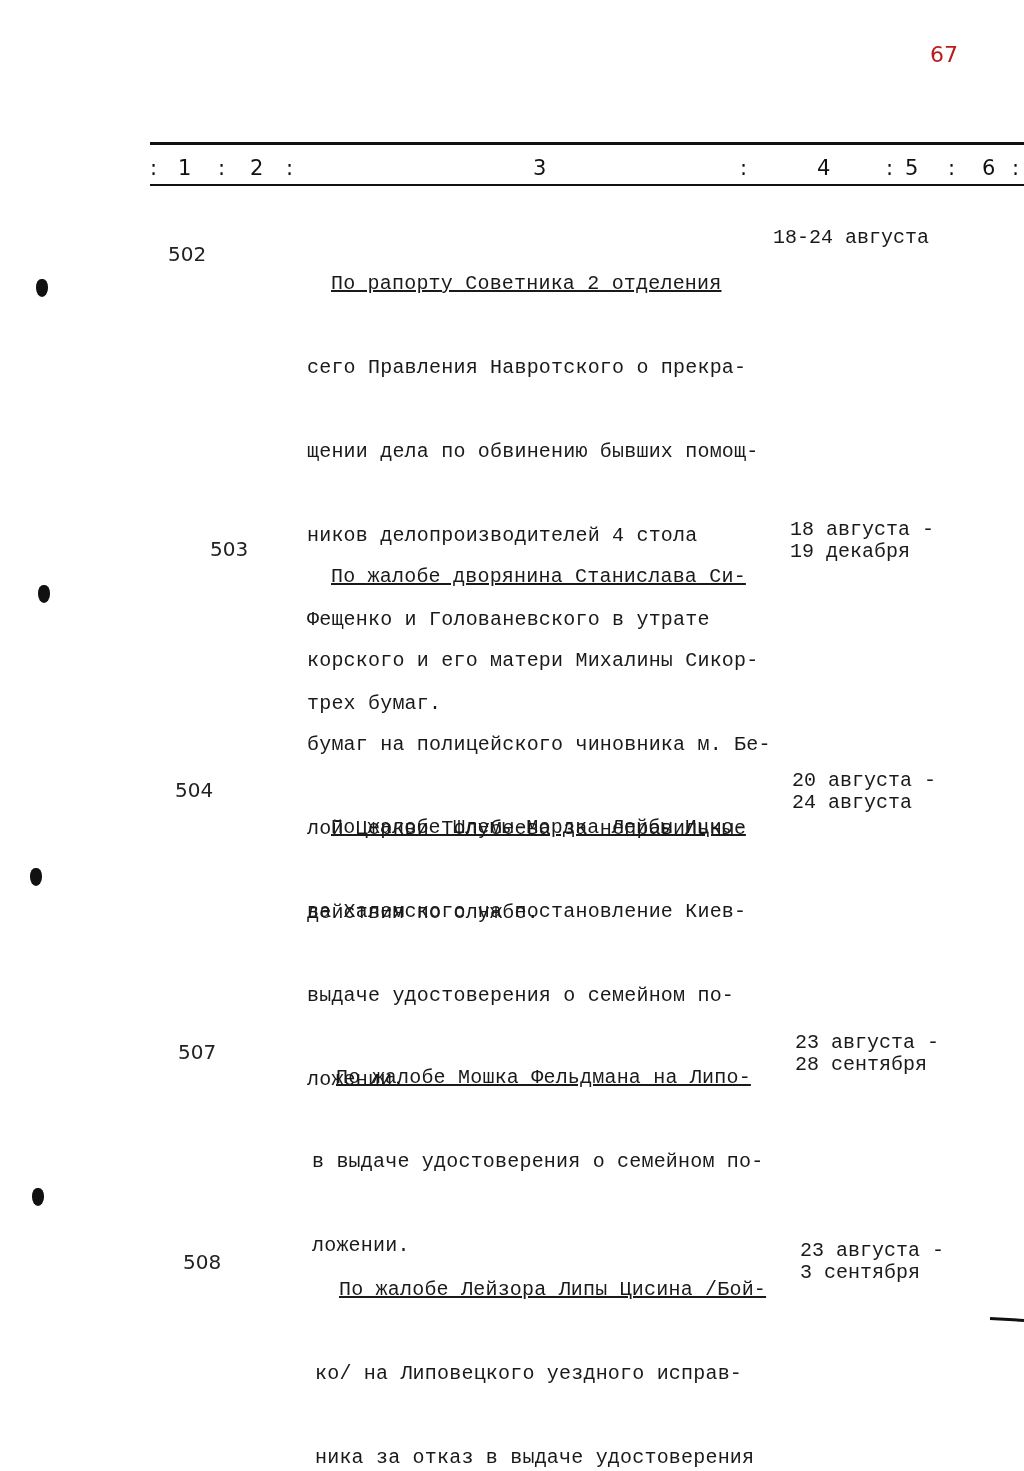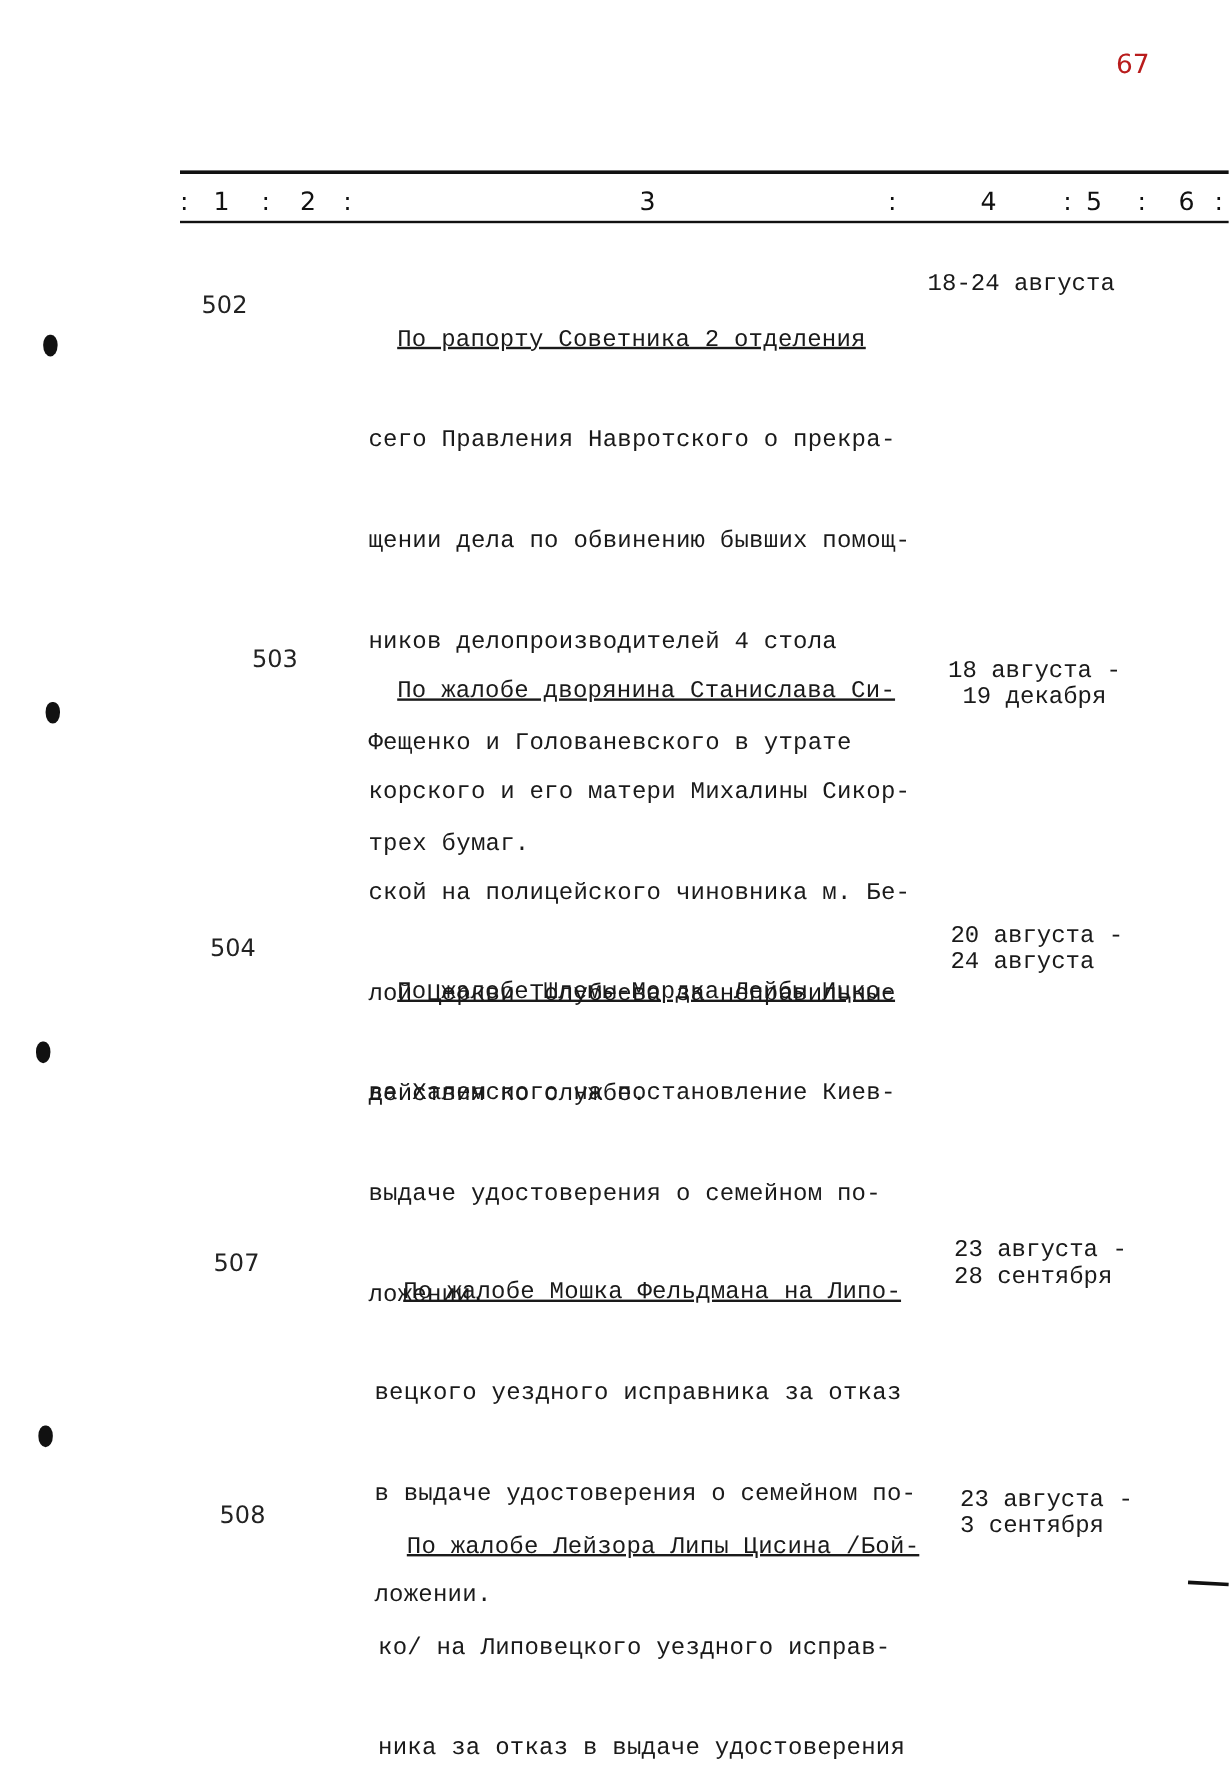--- a/index.html
+++ b/index.html
@@ -84,25 +84,25 @@
   <div class="entry-date" style="left:773px; top:227px;">
     <div>18-24 августа</div>
   </div>
 </div>
 
 <div>
   <div class="entry-num" style="left:172px; top:537px;margin-left:38px;">503</div>
   <div class="entry-text" style="left:307px; top:514px;">
     <span class="line first">По жалобе дворянина Станислава Си-</span>
     <span class="line">корского и его матери Михалины Сикор-</span>
-    <span class="line">ской на полицейского чиновника м. Бе-</span>
+    <span class="line">бумаг на полицейского чиновника м. Бе-</span>
     <span class="line">лой Церкви Толубеева за неправильные</span>
     <span class="line">действия по службе.</span>
   </div>
-  <div class="entry-date" style="left:790px; top:549px;text-align:center;">
+  <div class="entry-date" style="left:790px; top:519px;">
     <div>18 августа -</div>
     <div>19 декабря</div>
   </div>
 </div>
 
 <div>
   <div class="entry-num" style="left:175px; top:778px;">504</div>
   <div class="entry-text" style="left:307px; top:765px;">
     <span class="line first">По жалобе Шлемы-Мордка Лейбы Ицко-</span>
     <span class="line">ва Халемского на постановление Киев-</span>
@@ -112,21 +112,20 @@
   <div class="entry-date" style="left:792px; top:770px;">
     <div>20 августа -</div>
     <div>24 августа</div>
   </div>
 </div>
 
 <div>
   <div class="entry-num" style="left:178px; top:1040px;">507</div>
   <div class="entry-text" style="left:312px; top:1015px;">
     <span class="line first">По жалобе Мошка Фельдмана на Липо-</span>
-    <span class="line">вецкого уездного исправника за отказ</span>
     <span class="line">в выдаче удостоверения о семейном по-</span>
     <span class="line">ложении.</span>
   </div>
   <div class="entry-date" style="left:795px; top:1032px;">
     <div>23 августа -</div>
     <div>28 сентября</div>
   </div>
 </div>
 
 <div>

